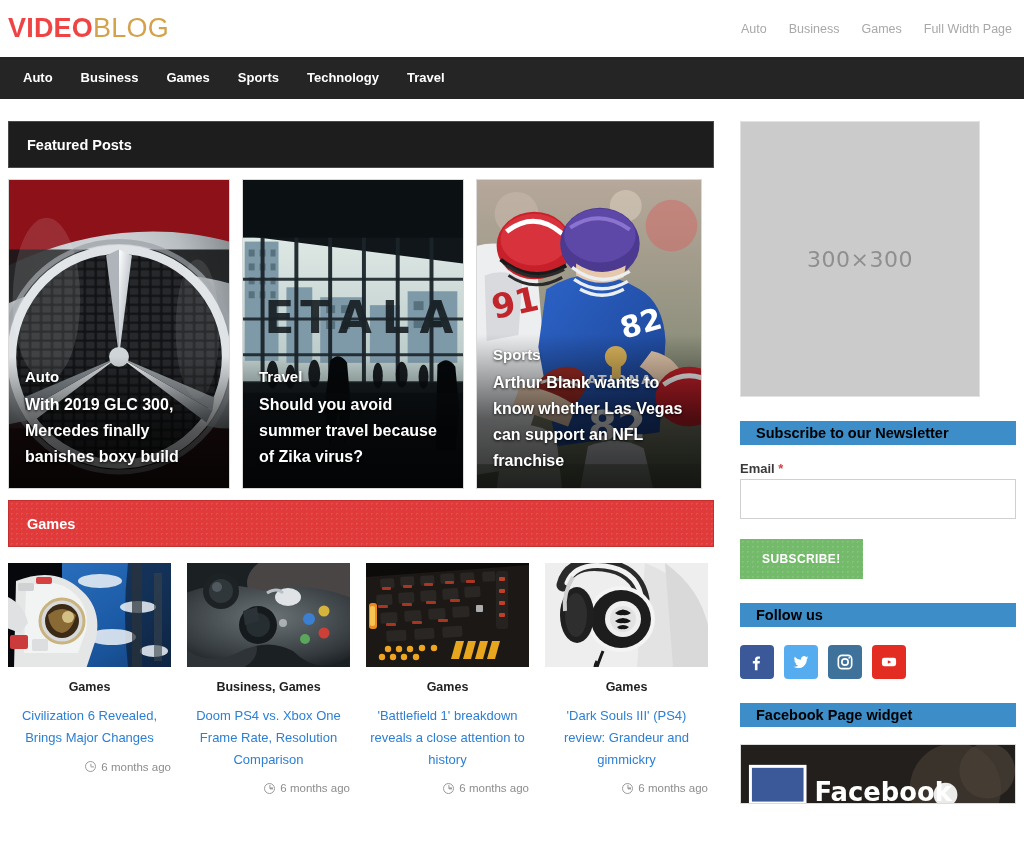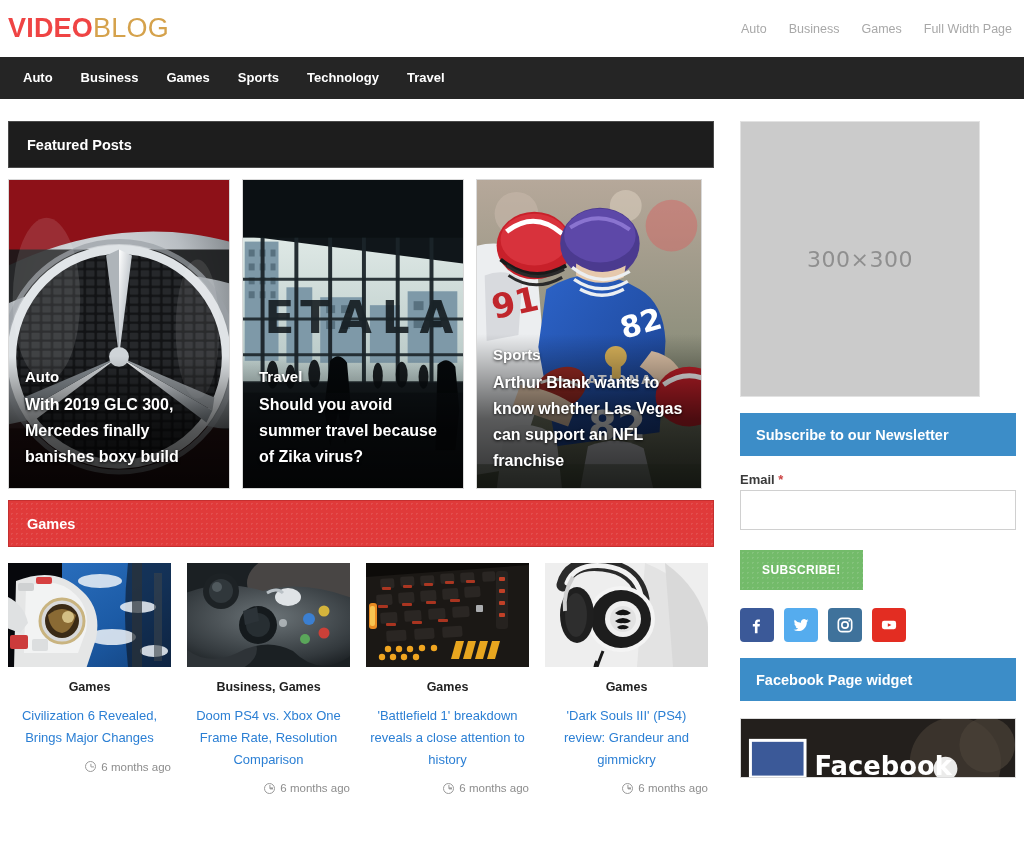--- a/index.html
+++ b/index.html
@@ -199,28 +199,28 @@
     display: flex;
     align-items: center;
     justify-content: center;
     color: #8f8f8f;
     font-size: 22px;
     letter-spacing: .5px;
     font-family: "DejaVu Sans", sans-serif;
   }
   .w-head {
     background: #3c8dc8;
-    color: #ffffff;
+    color: #000000;
     font-size: 14.5px;
     font-weight: bold;
-    height: 43px;
+    height: 24px;
     display: flex;
     align-items: center;
     padding-left: 16px;
-    margin-top: 16px;
+    margin-top: 24px;
   }
   .w-body { padding-top: 16px; }
   .flabel {
     font-size: 13px;
     font-weight: bold;
     color: #3a3a3a;
     margin-bottom: 3px;
   }
   .flabel .req { color: #cc4444; }
   .finput {
@@ -714,20 +714,21 @@
     <div class="w-head">Subscribe to our Newsletter</div>
     <div class="w-body">
       <div class="flabel">
         <span>Email</span>
         <span class="req">*</span>
       </div>
       <input class="finput" type="email" placeholder="" style="">
       <button class="fbtn">SUBSCRIBE!</button>
     </div>
 
+    <div class="w-head">Follow us</div>
     <div class="social">
       <a href="#" class="sicon" style="background:#3b5998">
         <svg width="20" height="20" viewBox="0 0 24 24" fill="#fff">
             <path d="M15.5 8.2h-2.2c-.3 0-.7.4-.7.9v1.7h2.9l-.4 2.9h-2.5V22h-3.1v-8.3H7V10.8h2.5V9c0-2 1.4-3.7 3.3-3.7h2.7v2.9z"></path>
           </svg>
       </a>
       <a href="#" class="sicon" style="background:#55acee">
         <svg width="20" height="20" viewBox="0 0 24 24" fill="#fff">
             <path d="M21 6.6c-.7.3-1.4.5-2.1.6.8-.5 1.3-1.2 1.6-2-.7.4-1.5.7-2.3.9a3.6 3.6 0 0 0-6.2 3.3A10.3 10.3 0 0 1 4.5 5.6a3.6 3.6 0 0 0 1.1 4.8c-.6 0-1.2-.2-1.6-.4 0 1.8 1.2 3.3 2.9 3.6-.5.2-1.1.2-1.6.1a3.6 3.6 0 0 0 3.4 2.5A7.3 7.3 0 0 1 3 17.7a10.3 10.3 0 0 0 5.6 1.6c6.7 0 10.4-5.6 10.4-10.4v-.5c.7-.5 1.4-1.2 2-1.8z"></path>
           </svg>

